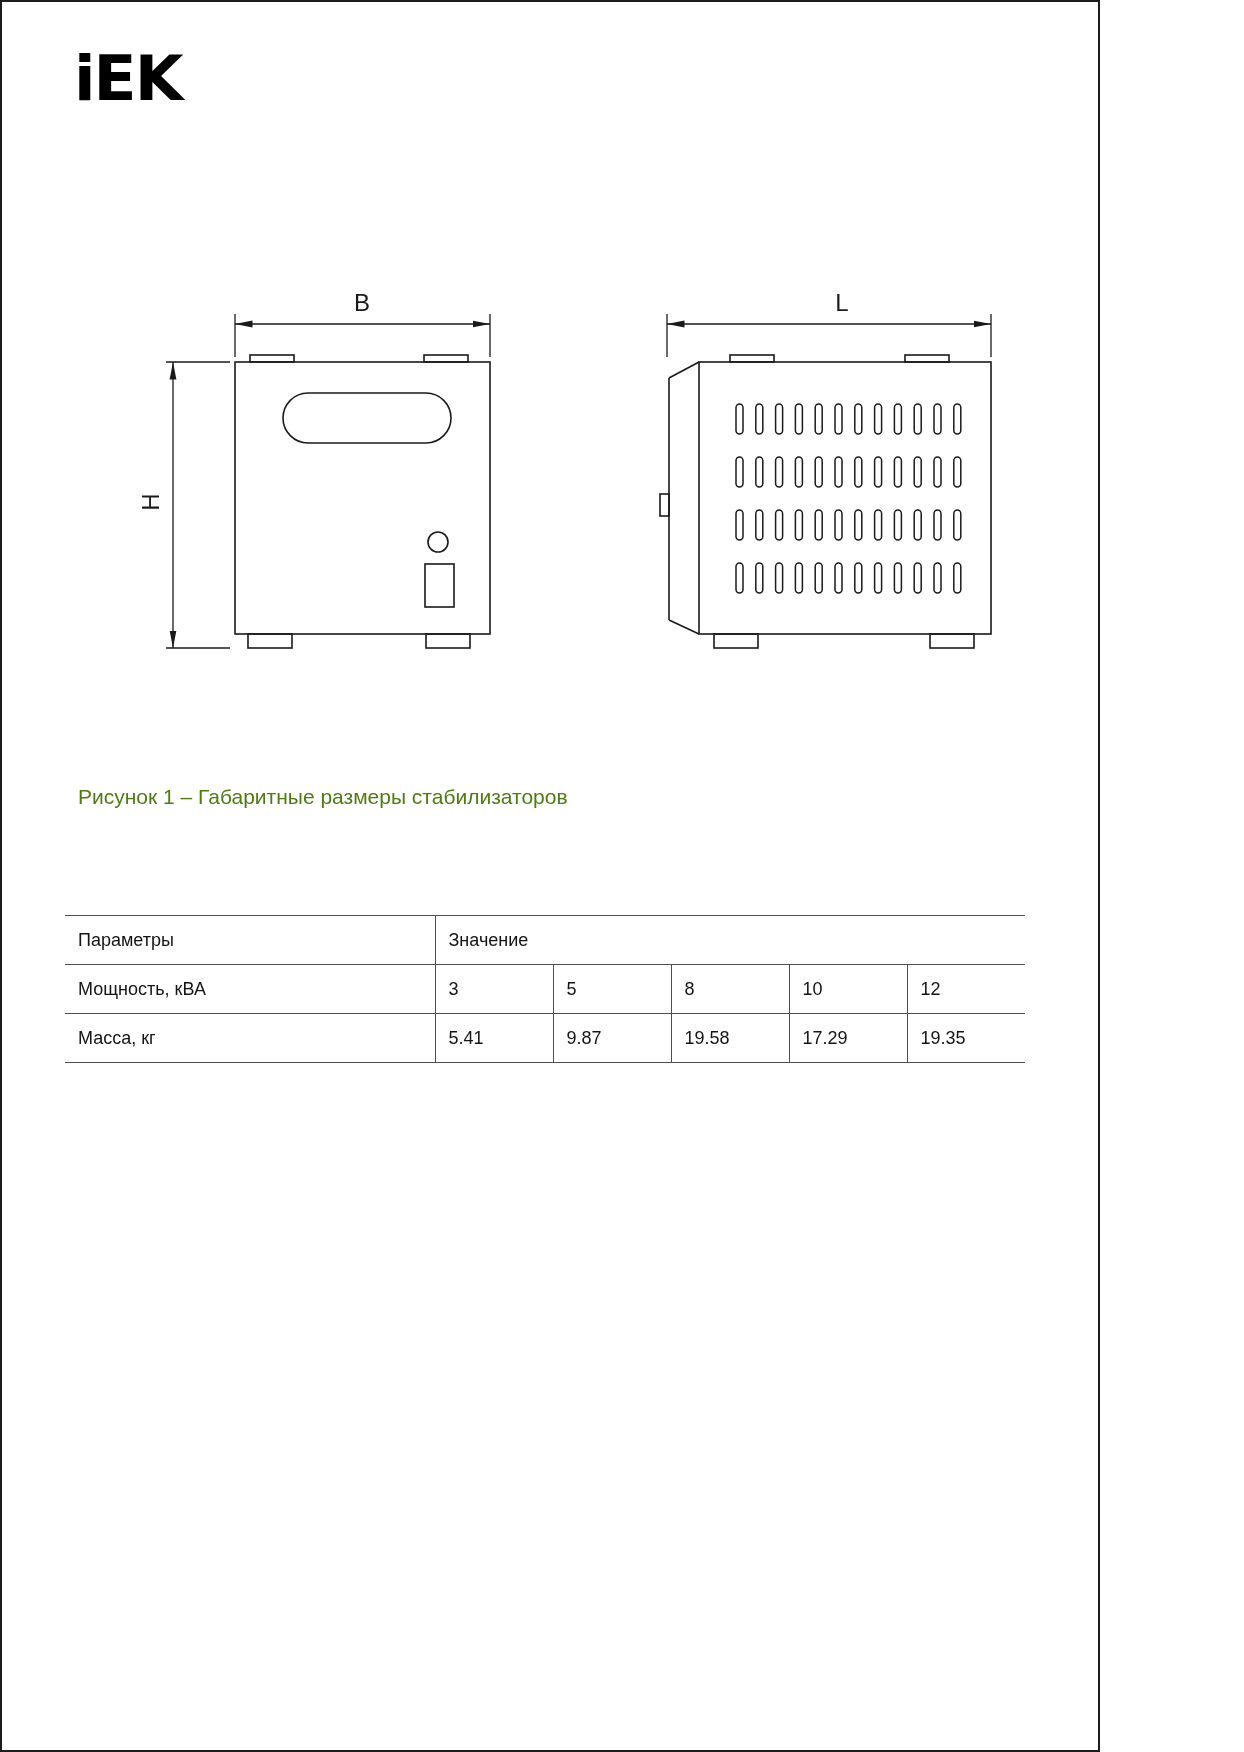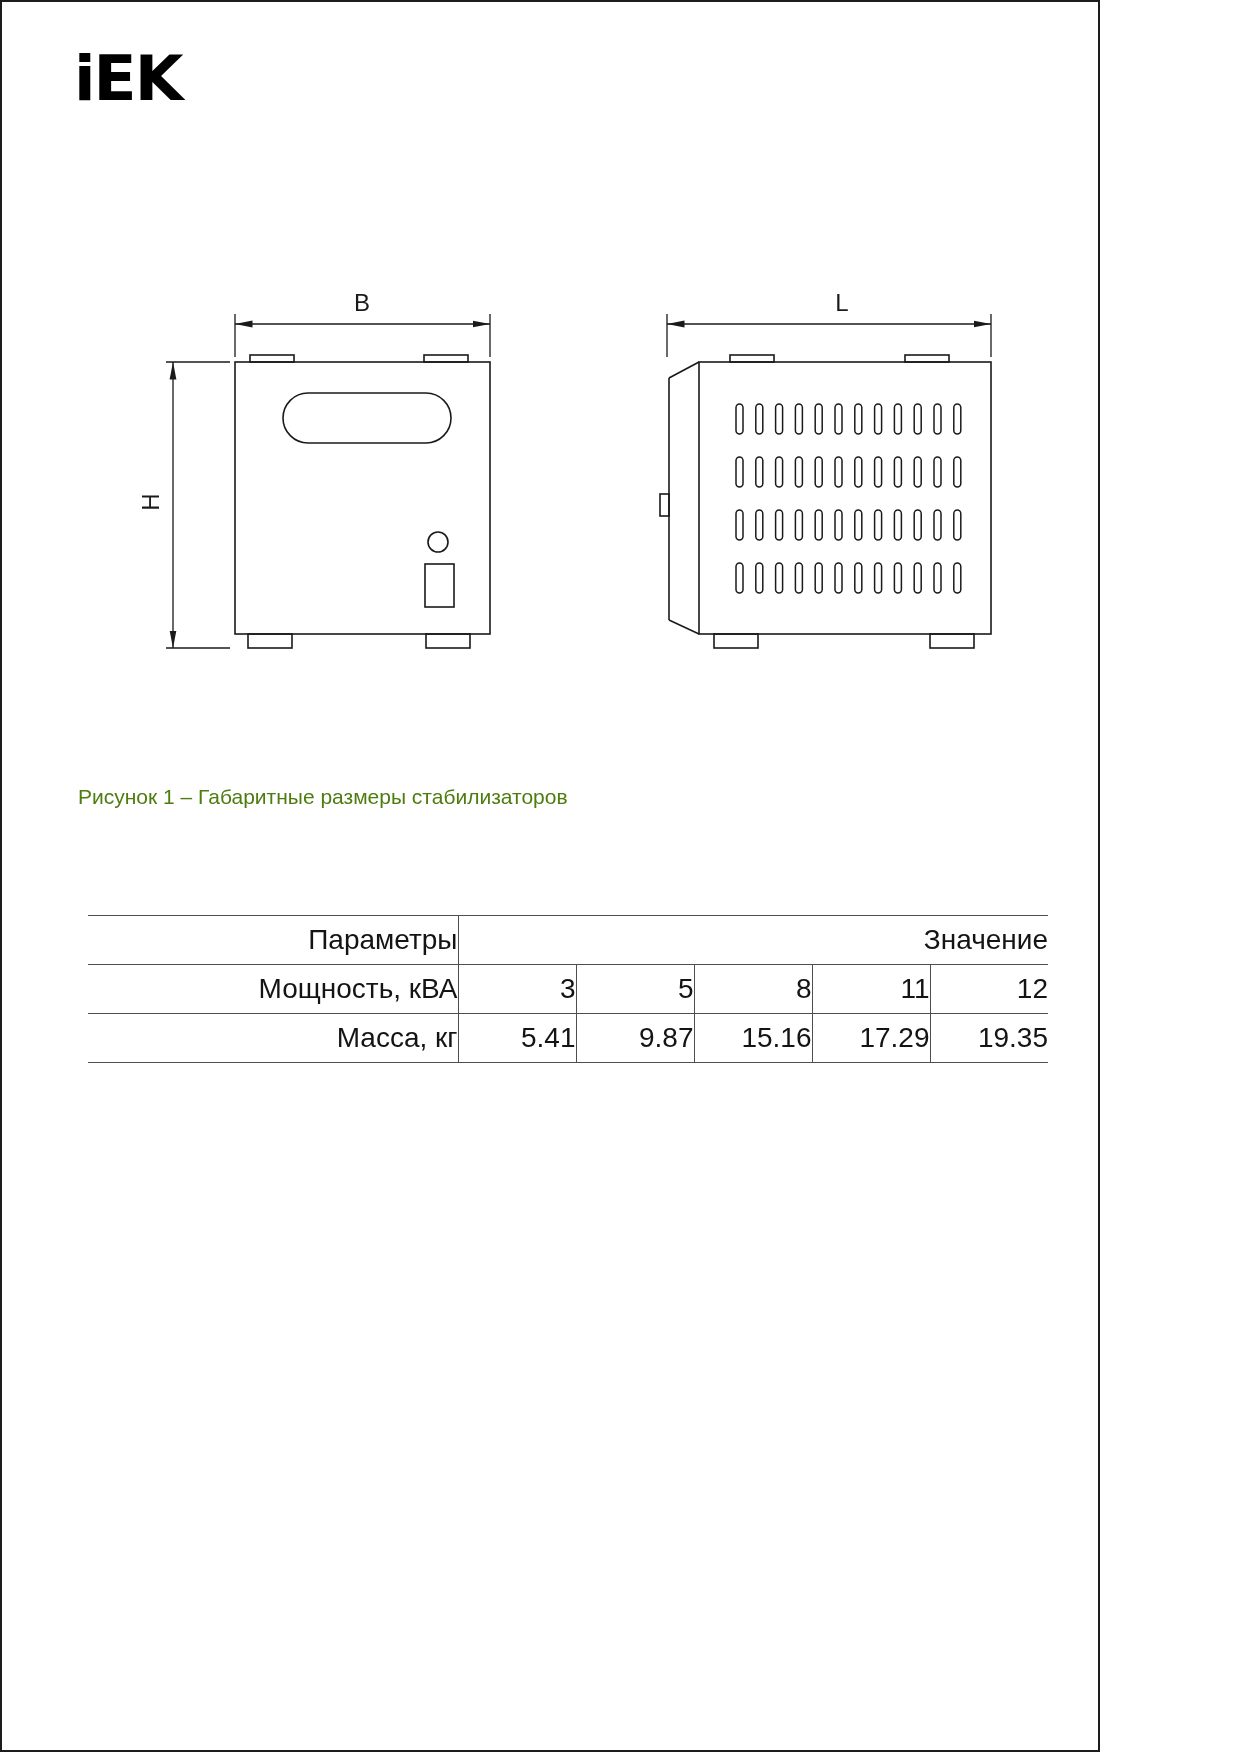--- a/index.html
+++ b/index.html
@@ -22,23 +22,23 @@
   .drawings { position:absolute; left:0; top:0; width:1244px; height:900px; }
   .drawings text {
     font-family:"Liberation Sans", sans-serif;
     font-size:24px; fill:#1a1a1a; stroke:none;
   }
   .caption {
     position:absolute; left:76px; top:783px;
     font-size:21px; color:#4d7c0f;
   }
   .dim-table {
-    position:absolute; left:86px; top:913px; width:960px;
+    position:absolute; left:63px; top:913px; width:960px;
     border-collapse:collapse; table-layout:fixed;
-    font-size:28px; color:#141414;text-align:right;
+    font-size:18px; color:#141414;
   }
   .dim-table td {
     height:48px;
     border-top:1.4px solid #4f4f4f;
     padding:0 0 0 13px;
     vertical-align:middle;
     overflow:hidden; white-space:nowrap;
   }
   .dim-table tr:last-child td { border-bottom:1.4px solid #4f4f4f; }
   .dim-table td.v { border-left:1.4px solid #4f4f4f; }
@@ -167,27 +167,27 @@
     <tbody>
       <tr>
         <td>Параметры</td>
         <td class="v" colspan="5">Значение</td>
       </tr>
       <tr>
         <td>Мощность, кВА</td>
         <td class="v">3</td>
         <td class="v">5</td>
         <td class="v">8</td>
-        <td class="v">11</td>
+        <td class="v">10</td>
         <td class="v">12</td>
       </tr>
       <tr>
         <td>Масса, кг</td>
         <td class="v">5.41</td>
         <td class="v">9.87</td>
-        <td class="v">15.16</td>
+        <td class="v">19.58</td>
         <td class="v">17.29</td>
         <td class="v">19.35</td>
       </tr>
     </tbody>
   </table>
 
 </div>
 
 </body></html>

